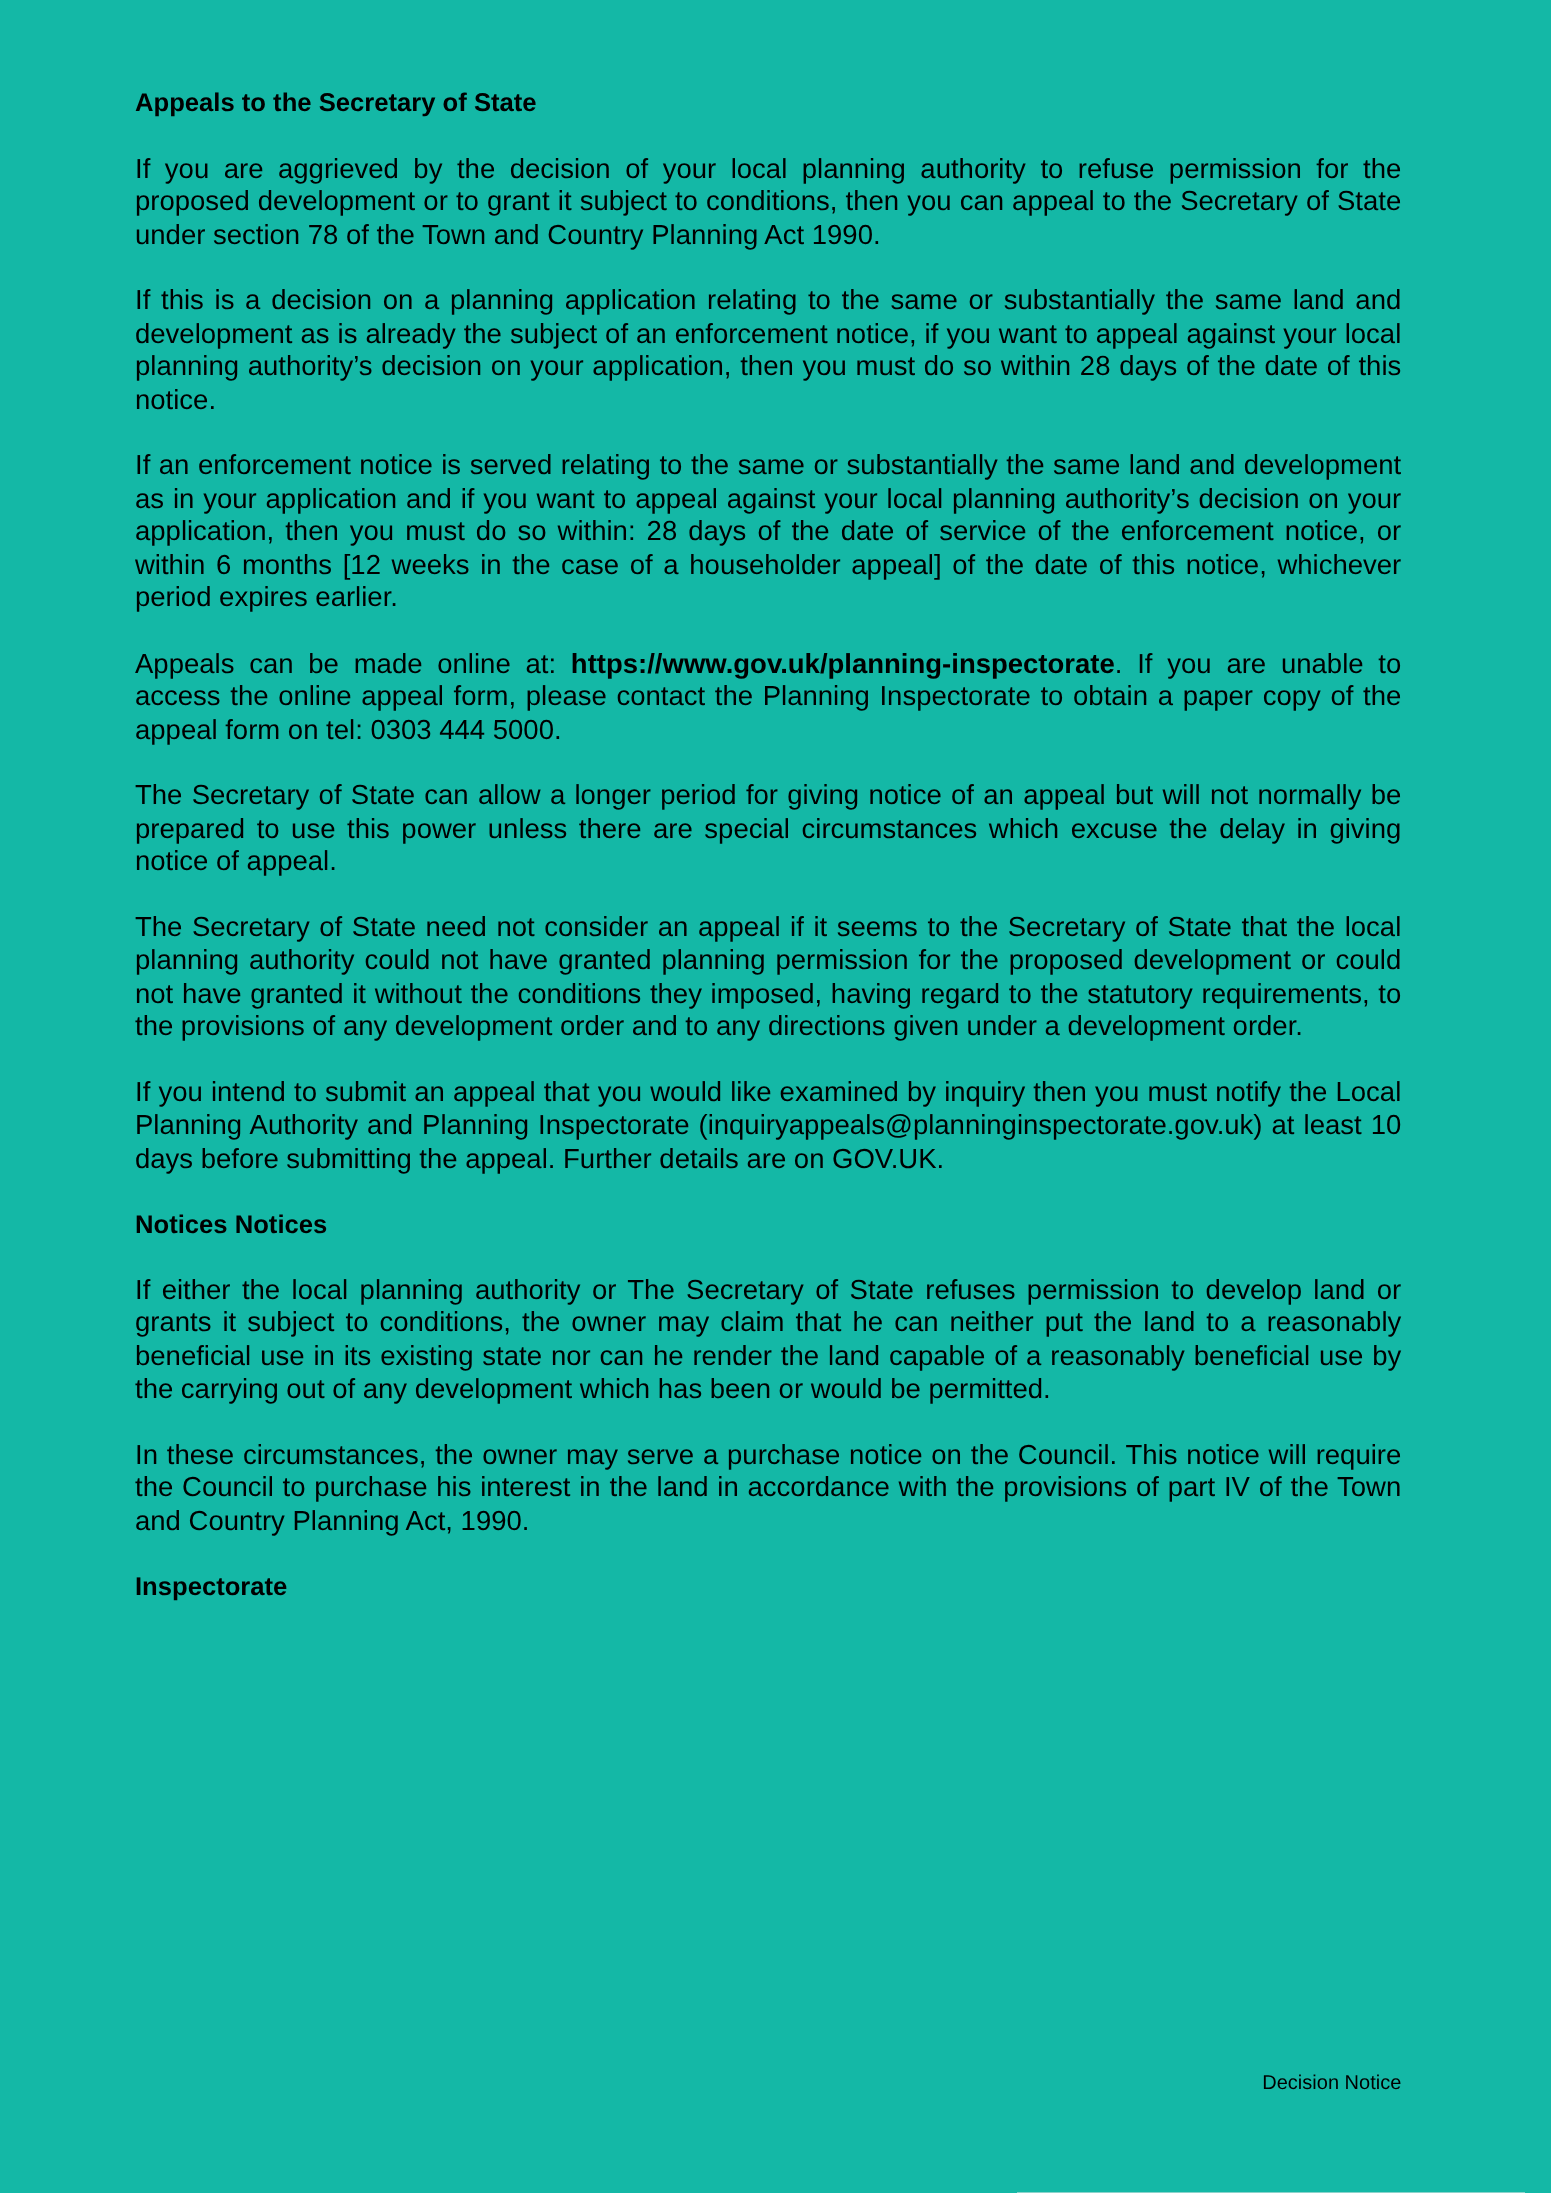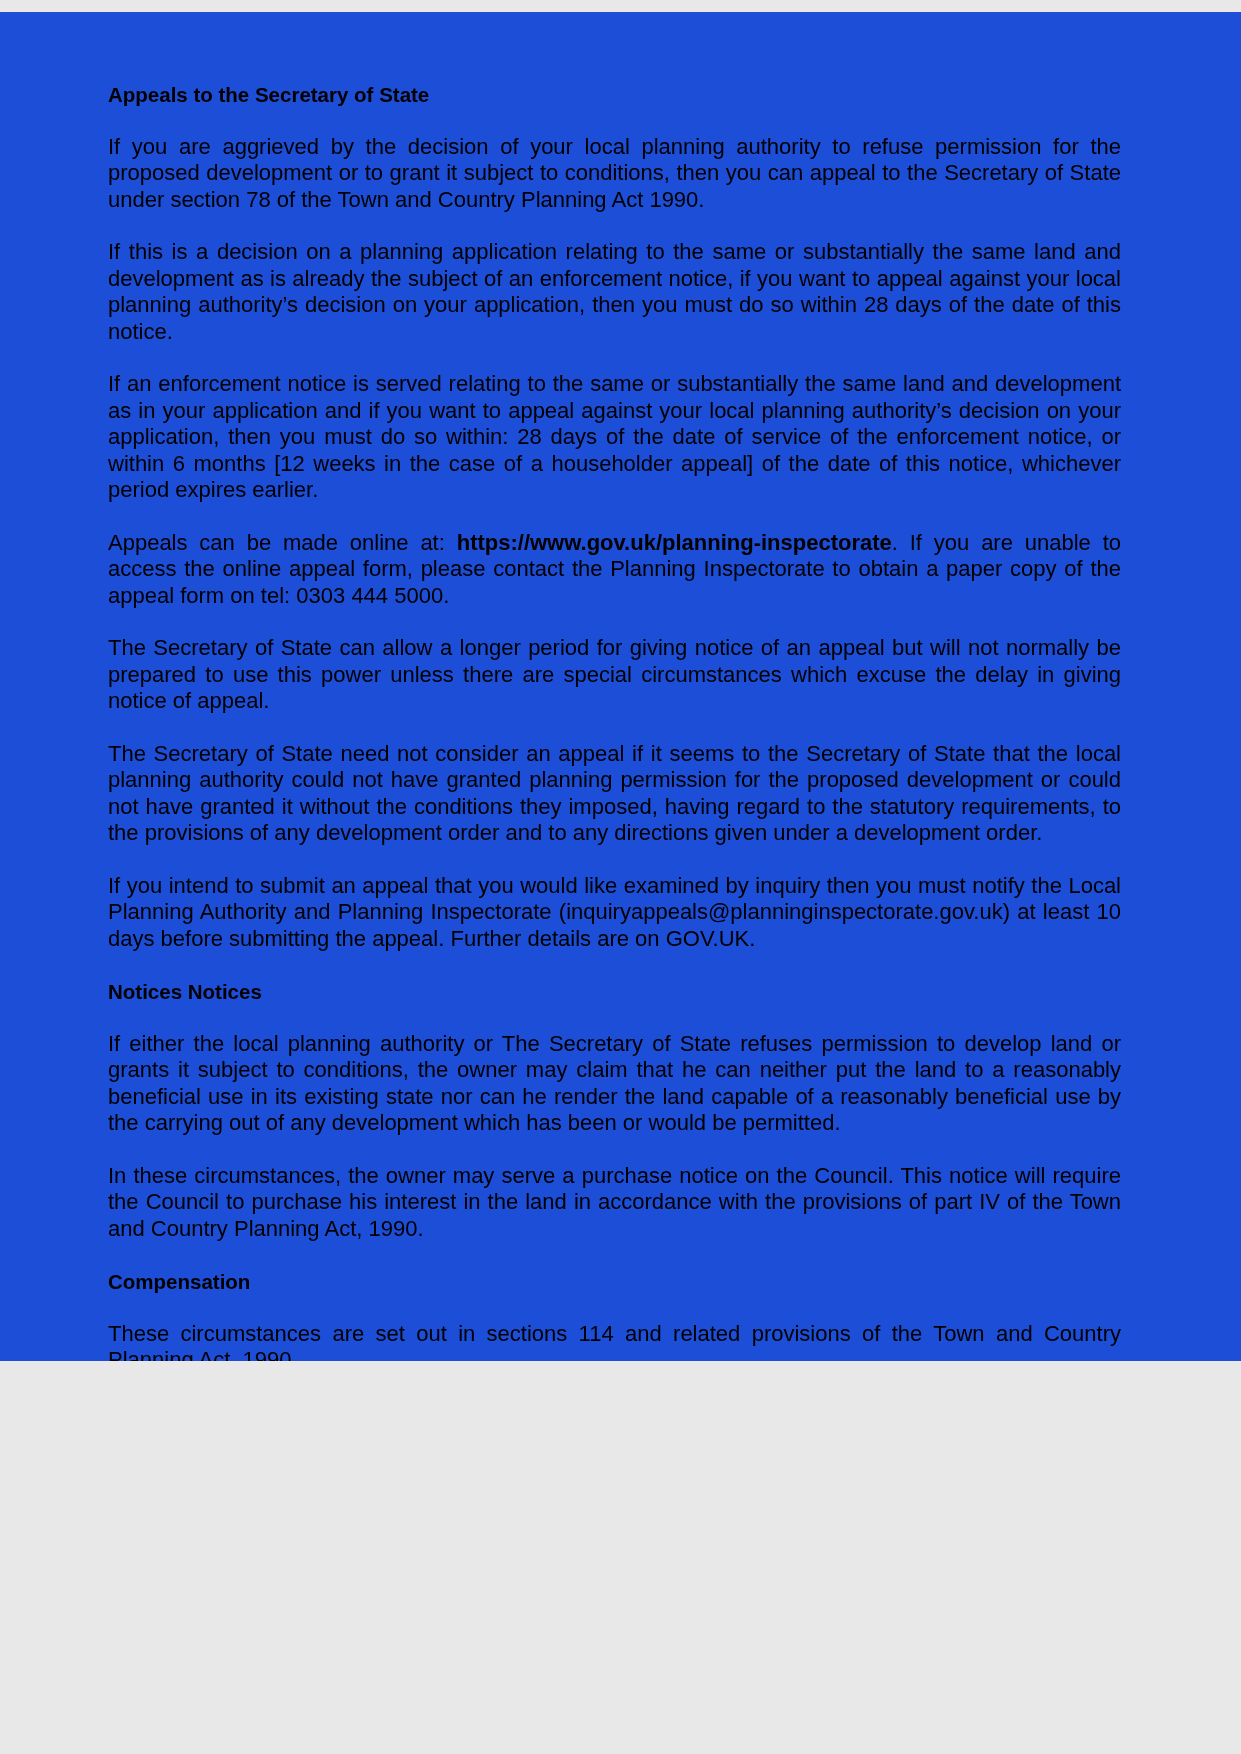--- a/index.html
+++ b/index.html
@@ -3,23 +3,23 @@
 <meta charset="utf-8">
 <style>
   html, body {
     margin: 0;
     padding: 0;
     background: #e8e8e8;
   }
   .page {
     position: relative;
     width: 1241px;
-    height: 1349px;
-    background: #1d4ed8;
-    margin: 12px auto;
+    height: 1754px;
+    background: #14b8a6;
+    margin: 0 auto;
     font-family: "Liberation Sans", sans-serif;
     color: #000000;
     overflow: hidden;
   }
   .content {
     position: absolute;
     left: 108px;
     top: 70px;
     width: 1013px;
   }
@@ -77,21 +77,20 @@
     <p class="para">The Secretary of State need not consider an appeal if it seems to the Secretary of State that the local planning authority could not have granted planning permission for the proposed development or could not have granted it without the conditions they imposed, having regard to the statutory requirements, to the provisions of any development order and to any directions given under a development order.</p>
 
     <p class="para"><span>If you intend to submit an appeal that you would like examined by inquiry then you must notify the Local Planning Authority and Planning Inspectorate (inquiryappeals@planninginspectorate.gov.uk) at least 10 days before submitting the appeal. </span><a class="doc-link">Further details are on GOV.UK</a><span>.</span></p>
 
     <div class="section-heading spaced">Notices Notices</div>
 
     <p class="para">If either the local planning authority or The Secretary of State refuses permission to develop land or grants it subject to conditions, the owner may claim that he can neither put the land to a reasonably beneficial use in its existing state nor can he render the land capable of a reasonably beneficial use by the carrying out of any development which has been or would be permitted.</p>
 
     <p class="para">In these circumstances, the owner may serve a purchase notice on the Council. This notice will require the Council to purchase his interest in the land in accordance with the provisions of part IV of the Town and Country Planning Act, 1990.</p>
 
-    <div class="section-heading spaced">Compensation</div>
+    <div class="section-heading spaced">Inspectorate</div>
 
 
-    <p class="para">These circumstances are set out in sections 114 and related provisions of the Town and Country Planning Act, 1990.</p>
 
   </div>
 
   <div class="page-footer">Decision Notice</div>
 </div>
 
 </body></html>

